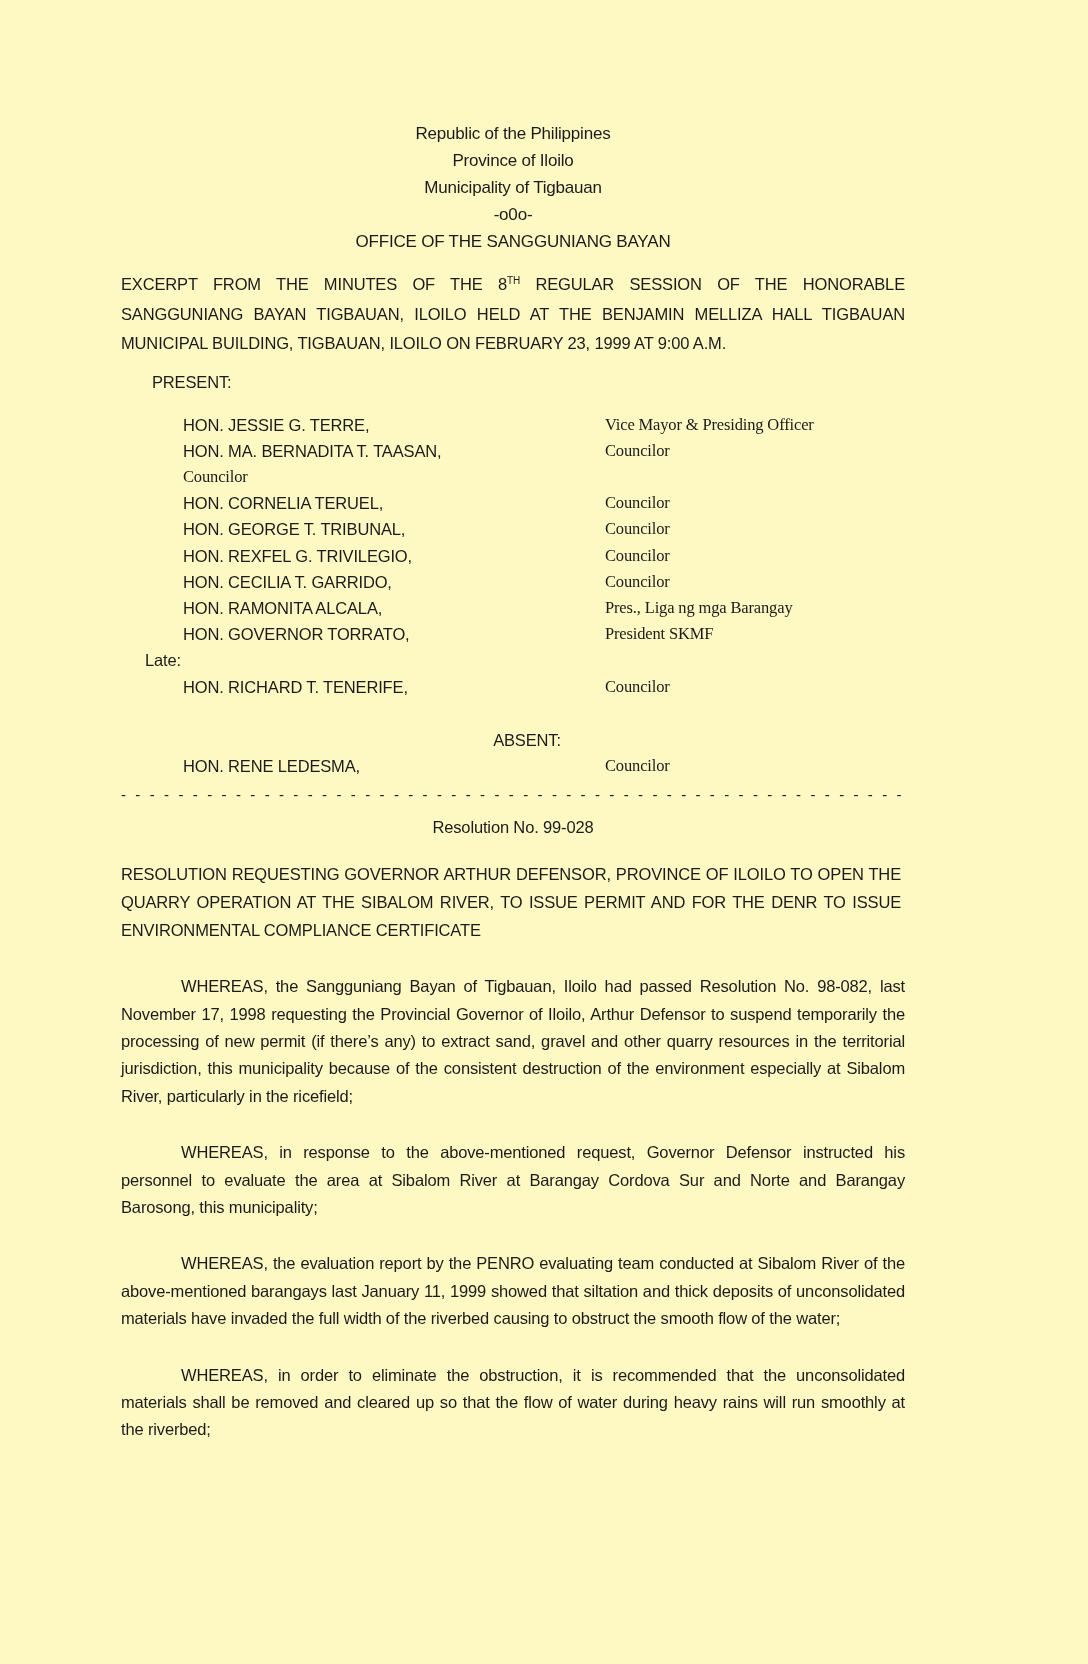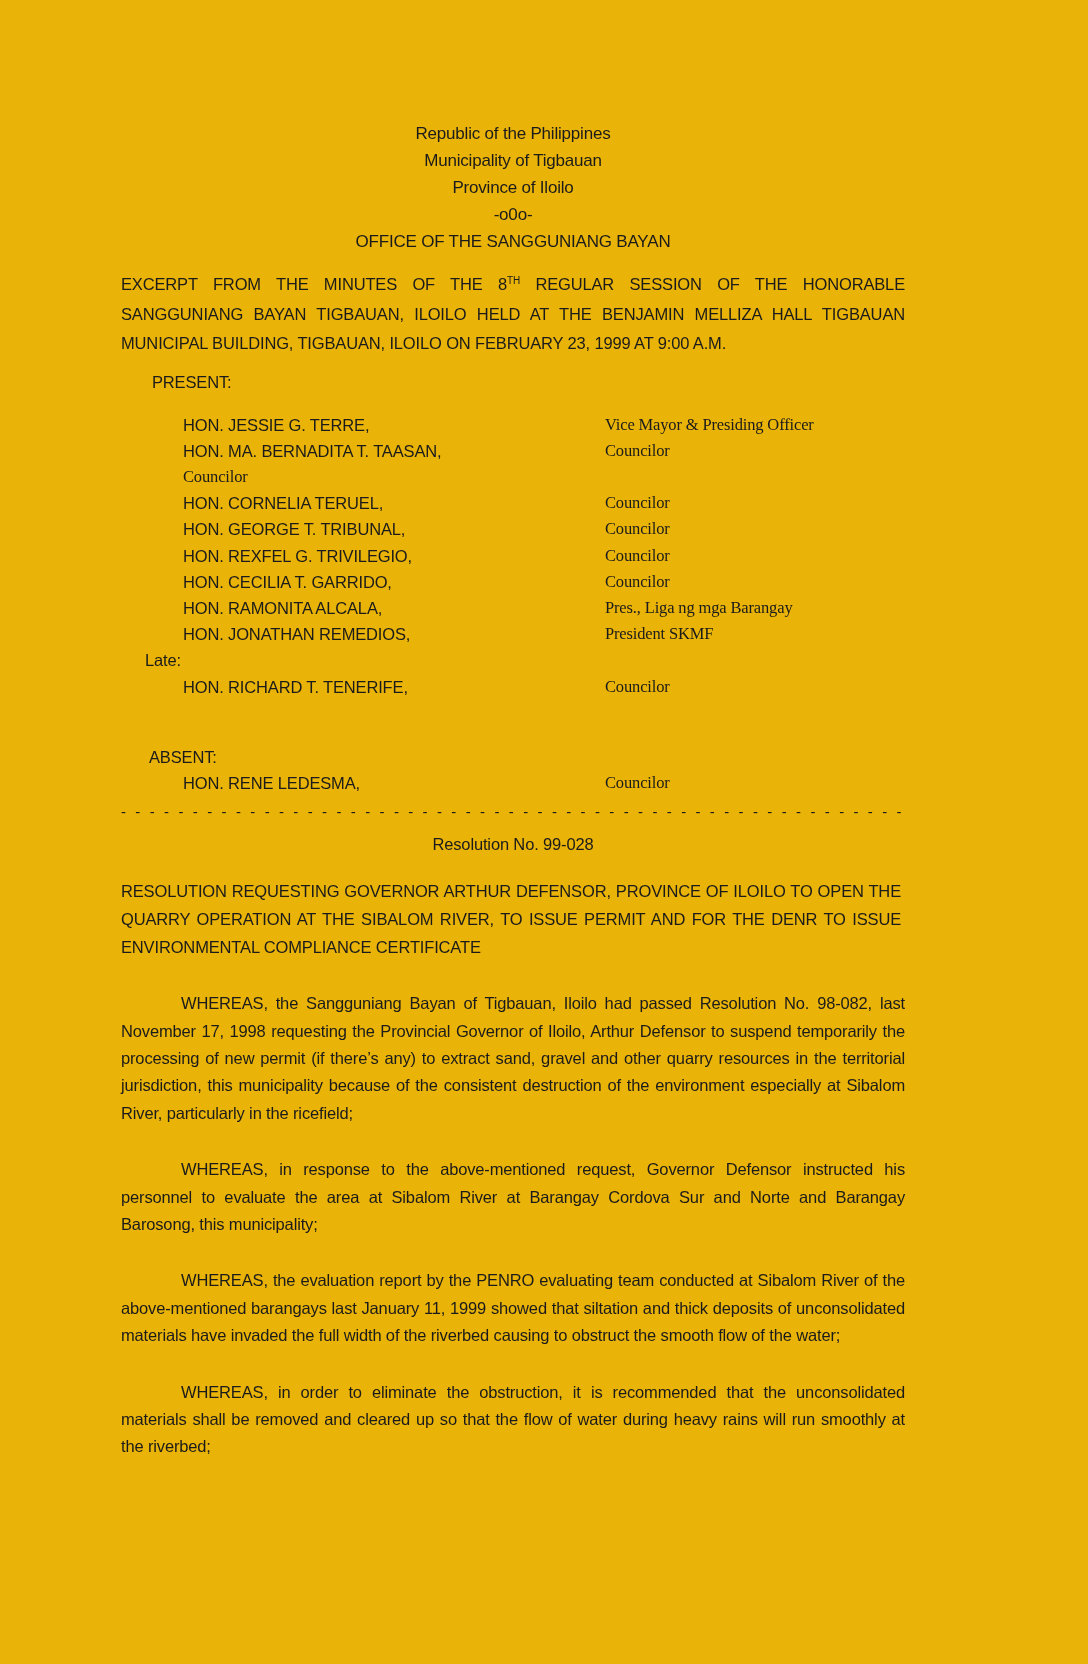--- a/index.html
+++ b/index.html
@@ -5,21 +5,21 @@
   html, body {
     margin: 0;
     padding: 0;
     background: #ffffff;
   }
   .page {
     position: relative;
     width: 1088px;
     height: 1664px;
     margin: 0 auto;
-    background: #eab308;
+    background: #fef9c3;
     box-sizing: border-box;
     padding: 120px 183px 0 121px;
     font-family: "Liberation Sans", sans-serif;
     color: #1b1b1b;
     overflow: hidden;
   }
   
   .doc-header {
     text-align: center;
     font-size: 17px;
@@ -42,21 +42,21 @@
   }
   
   .section-label {
     margin: 0;
     font-size: 16.5px;
     line-height: 22px;
     letter-spacing: -0.15px;
   }
   .present-label { margin-top: 12px; padding-left: 31px; }
   .late-label    { padding-left: 24px; line-height: 26.2px; }
-  .absent-label  { margin-top: 44px; padding-left: 28px; line-height: 26.2px; }
+  .absent-label  { margin-top: 27px; padding-left: 28px; line-height: 26.2px; text-align: center; }
   .roster { margin: 0; }
   .present-roster { margin-top: 19px; }
   .roster-row {
     display: flex;
     padding-left: 62px;
     font-size: 16.5px;
     line-height: 26.2px;
     letter-spacing: -0.15px;
   }
   .roster-name { flex: none; width: 422px; }
@@ -98,22 +98,22 @@
     text-indent: 60px;
   }
 </style>
 </head>
 <body>
 
 <div class="page">
 
   <header class="doc-header">
     <div>Republic of the Philippines</div>
+    <div>Province of Iloilo</div>
     <div>Municipality of Tigbauan</div>
-    <div>Province of Iloilo</div>
     <div>-o0o-</div>
     <div>OFFICE OF THE SANGGUNIANG BAYAN</div>
   </header>
 
   <p class="excerpt"><span>EXCERPT FROM THE MINUTES OF THE 8</span><sup>TH</sup><span> REGULAR SESSION OF THE HONORABLE SANGGUNIANG BAYAN TIGBAUAN, ILOILO HELD AT THE BENJAMIN MELLIZA HALL TIGBAUAN MUNICIPAL BUILDING, TIGBAUAN, ILOILO ON FEBRUARY 23, 1999 AT 9:00 A.M.</span></p>
 
   <section>
     <p class="section-label present-label">PRESENT:</p>
 
     <div class="roster present-roster">
@@ -151,21 +151,21 @@
           <span class="roster-name">HON. CECILIA T. GARRIDO,</span>
           <span class="roster-role">Councilor</span>
         </div>
 
         <div class="roster-row">
           <span class="roster-name">HON. RAMONITA ALCALA,</span>
           <span class="roster-role">Pres., Liga ng mga Barangay</span>
         </div>
 
         <div class="roster-row">
-          <span class="roster-name">HON. JONATHAN REMEDIOS,</span>
+          <span class="roster-name">HON. GOVERNOR TORRATO,</span>
           <span class="roster-role">President SKMF</span>
         </div>
       </div>
 
     <p class="section-label late-label">Late:</p>
 
     <div class="roster">
 
         <div class="roster-row">
           <span class="roster-name">HON. RICHARD T. TENERIFE,</span>

